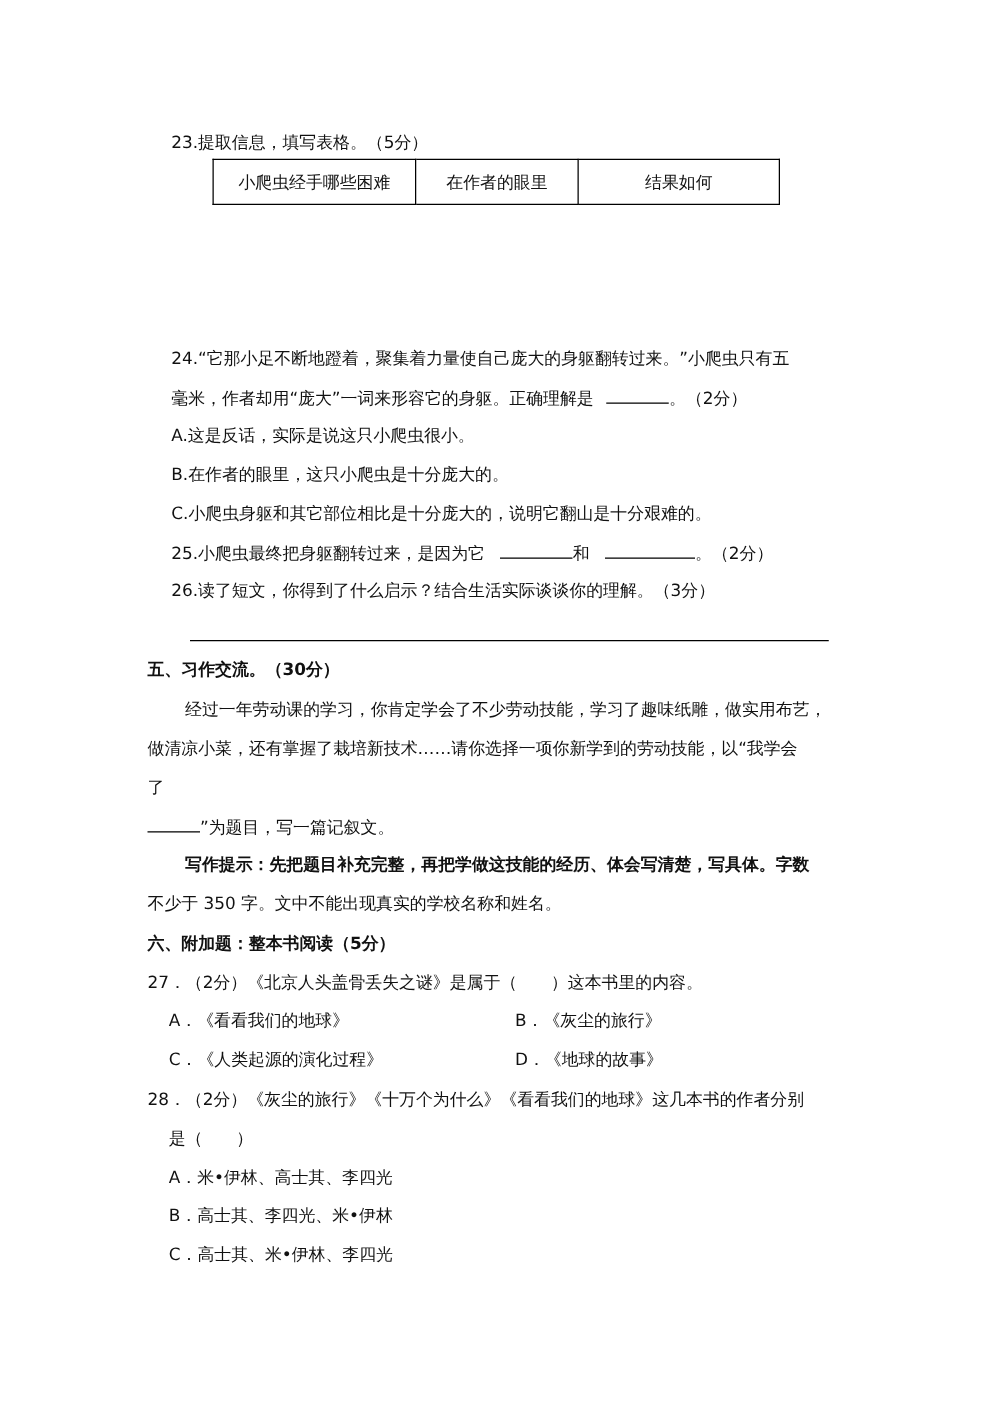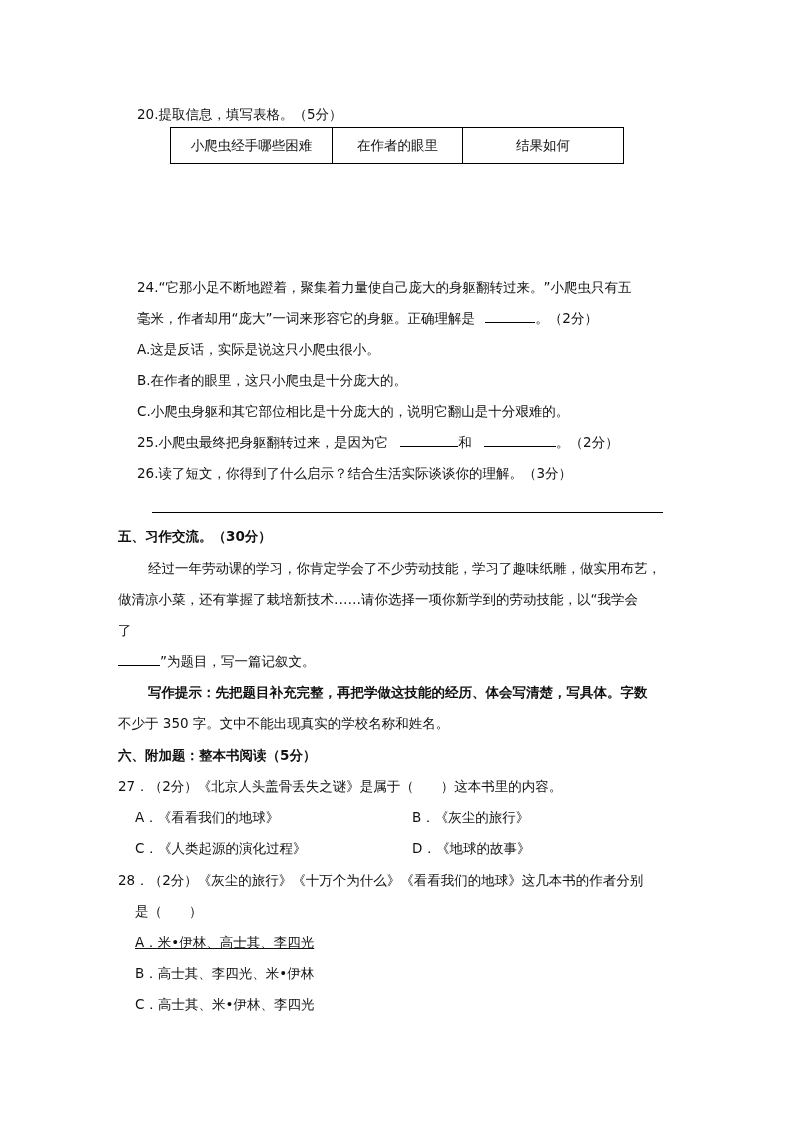--- a/index.html
+++ b/index.html
@@ -11,21 +11,21 @@
   table.grid { position: absolute; left: 170px; top: 127px; border-collapse: collapse; padding-left: 40px; }
   table.grid td { border: 1px solid #000; height: 35px; padding: 0; text-align: center;
                   font-size: 13.5px; position: relative; }
   .cell-blank { display: block; position: absolute; left: 3px; right: 3px; bottom: 8px; border-bottom: 1px solid #000; }
   .diag { position: absolute; left: 0; top: 0; width: 100%; height: 100%; }
   .rule { position: absolute; left: 152px; width: 511px; top: 512px; border-top: 1px solid #000; }
 </style>
 </head>
 <body>
 
-<div class="abs" style="left:137px; top:105px;">20.提取信息，填写表格。（5分）</div>
+<div class="abs" style="left:137px; top:105px;">23.提取信息，填写表格。（5分）</div>
 
 <table class="grid">
   <tbody>
       <tr>
     <td style="width:161px;">小爬虫经手哪些困难</td>
     <td style="width:129px;">在作者的眼里</td>
     <td style="width:160px;">结果如何</td>
   </tr>
 </tbody>
   </table>
@@ -60,15 +60,15 @@
 
 <div class="abs bold" style="left:118px; top:746px;">六、附加题：整本书阅读（5分）</div>
 <div class="abs" style="left:118px; top:777px;">27．（2分）《北京人头盖骨丢失之谜》是属于（　　）这本书里的内容。</div>
 <div class="abs" style="left:135px; top:808px;">A．《看看我们的地球》</div>
 <div class="abs" style="left:412px; top:808px;">B．《灰尘的旅行》</div>
 <div class="abs" style="left:135px; top:839px;">C．《人类起源的演化过程》</div>
 <div class="abs" style="left:412px; top:839px;">D．《地球的故事》</div>
 
 <div class="abs" style="left:118px; top:871px;">28．（2分）《灰尘的旅行》《十万个为什么》《看看我们的地球》这几本书的作者分别</div>
 <div class="abs" style="left:135px; top:902px;">是（　　）</div>
-<div class="abs" style="left:135px; top:933px;text-decoration:underline;">A．米•伊林、高士其、李四光</div>
+<div class="abs" style="left:135px; top:933px;">A．米•伊林、高士其、李四光</div>
 <div class="abs" style="left:135px; top:964px;">B．高士其、李四光、米•伊林</div>
 <div class="abs" style="left:135px; top:995px;">C．高士其、米•伊林、李四光</div>
 
 </body></html>

